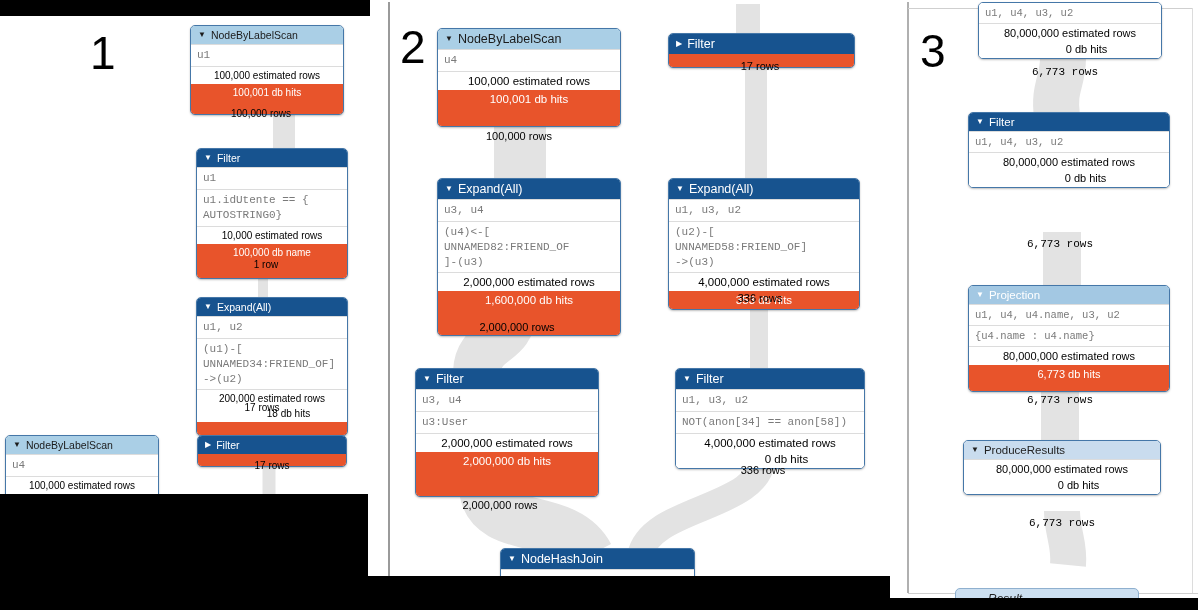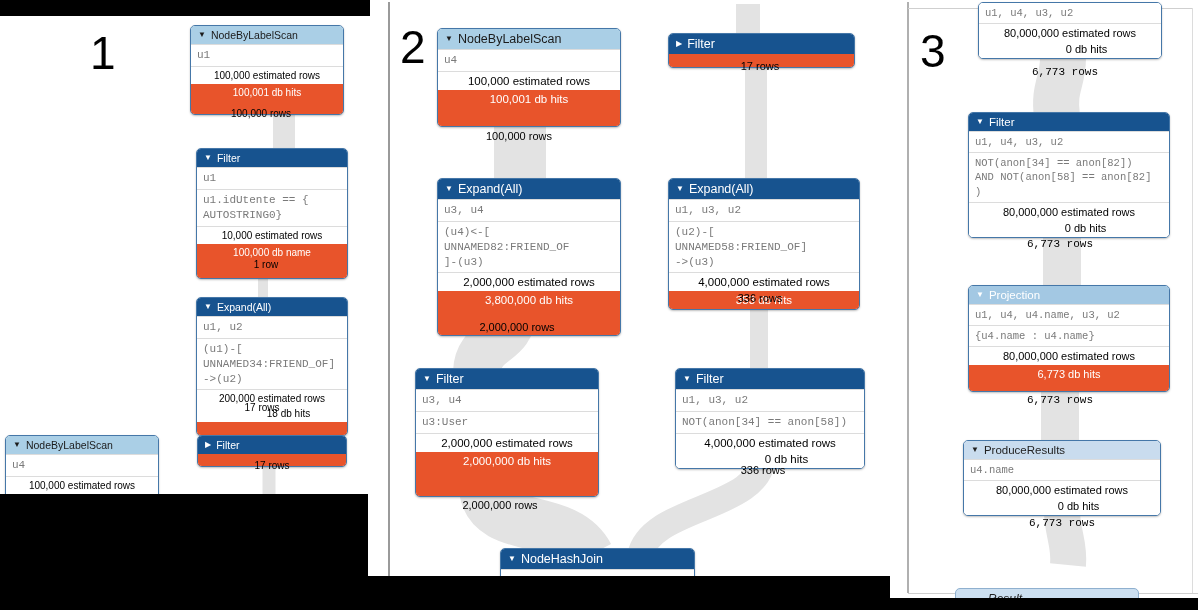--- a/index.html
+++ b/index.html
@@ -141,21 +141,21 @@
 
   <div class="op p2" style="left:437px;top:178px;width:182px;">
     <div class="hdr dark">
       <span class="tri">▼</span>
       <span>Expand(All)</span>
     </div>
     <div class="row mono">u3, u4</div>
     <div class="row mono">(u4)&lt;-[ UNNAMED82:FRIEND_OF
 ]-(u3)</div>
     <div class="row est">2,000,000 estimated rows</div>
-    <div class="row orange" style="height:38px;">3,800,000 db hits</div>
+    <div class="row orange" style="height:38px;">1,600,000 db hits</div>
   </div>
   <div class="rowslabel lab2" style="left:517px;top:321px;">2,000,000 rows</div>
 
   <div class="op p2" style="left:415px;top:368px;width:182px;">
     <div class="hdr dark">
       <span class="tri">▼</span>
       <span>Filter</span>
     </div>
     <div class="row mono">u3, u4</div>
     <div class="row mono">u3:User</div>
@@ -212,23 +212,20 @@
     <div class="row hitsplain">0 db hits</div>
   </div>
   <div class="rowslabel lab3" style="left:1065px;top:66px;">6,773 rows</div>
 
   <div class="op p3" style="left:968px;top:112px;width:200px;">
     <div class="hdr dark">
       <span class="tri">▼</span>
       <span>Filter</span>
     </div>
     <div class="row mono">u1, u4, u3, u2</div>
-    <div class="row mono">NOT(anon[34] == anon[82])
-AND NOT(anon[58] == anon[82]
-)</div>
     <div class="row est">80,000,000 estimated rows</div>
     <div class="row hitsplain">0 db hits</div>
   </div>
   <div class="rowslabel lab3" style="left:1060px;top:238px;">6,773 rows</div>
 
   <div class="op p3" style="left:968px;top:285px;width:200px;">
     <div class="hdr proj">
       <span class="tri">▼</span>
       <span>Projection</span>
     </div>
@@ -237,21 +234,20 @@
     <div class="row est">80,000,000 estimated rows</div>
     <div class="row orange" style="height:20px;">6,773 db hits</div>
   </div>
   <div class="rowslabel lab3" style="left:1060px;top:394px;">6,773 rows</div>
 
   <div class="op p3" style="left:963px;top:440px;width:196px;">
     <div class="hdr pale">
       <span class="tri">▼</span>
       <span>ProduceResults</span>
     </div>
-    <div class="row mono">u4.name</div>
     <div class="row est">80,000,000 estimated rows</div>
     <div class="row hitsplain">0 db hits</div>
   </div>
   <div class="rowslabel lab3" style="left:1062px;top:517px;">6,773 rows</div>
 
   <div class="result" style="left:955px;top:588px;width:142px;font-style:italic;">
     <span>Result</span>
   </div>
 
   <div class="blackbar" style="left:0;top:0;width:370px;height:16px;"></div>

